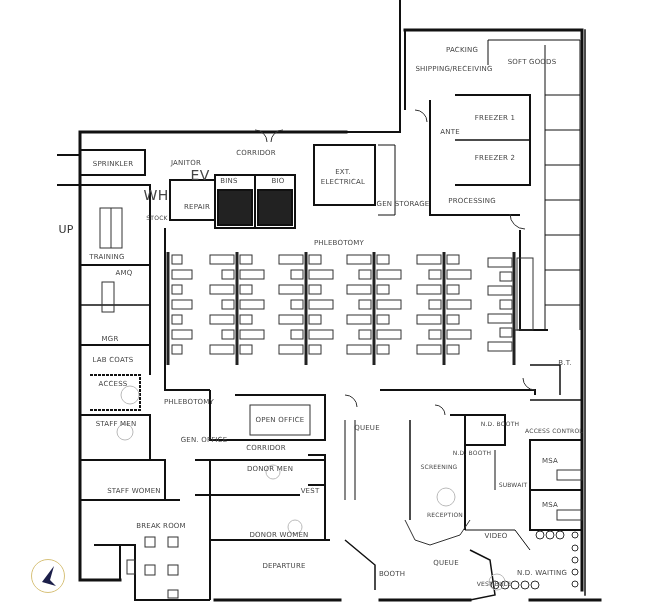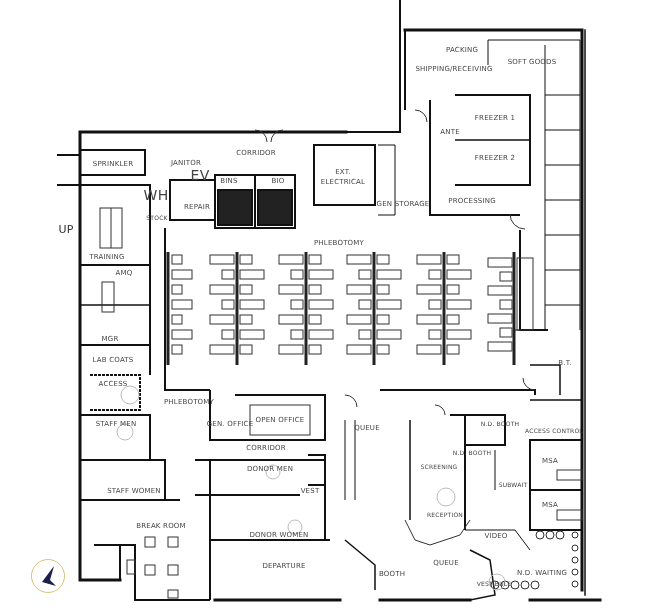--- a/index.html
+++ b/index.html
@@ -243,21 +243,21 @@
 <div class="lbl" style="left:107px;top:257px;text-align:center;">TRAINING</div>
 <div class="lbl" style="left:124px;top:273px;">AMQ</div>
 <div class="lbl" style="left:110px;top:339px;">MGR</div>
 <div class="lbl" style="left:113px;top:360px;">LAB COATS</div>
 <div class="lbl" style="left:113px;top:384px;">ACCESS</div>
 <div class="lbl" style="left:116px;top:424px;">STAFF MEN</div>
 <div class="lbl" style="left:134px;top:491px;">STAFF WOMEN</div>
 <div class="lbl" style="left:161px;top:526px;">BREAK ROOM</div>
 <div class="lbl" style="left:339px;top:243px;">PHLEBOTOMY</div>
 <div class="lbl" style="left:189px;top:402px;">PHLEBOTOMY</div>
-<div class="lbl" style="left:204px;top:424px;margin-left:26px;">GEN. OFFICE</div>
+<div class="lbl" style="left:204px;top:440px;">GEN. OFFICE</div>
 <div class="lbl" style="left:280px;top:420px;">OPEN OFFICE</div>
 <div class="lbl" style="left:266px;top:448px;">CORRIDOR</div>
 <div class="lbl" style="left:270px;top:469px;">DONOR MEN</div>
 <div class="lbl" style="left:310px;top:491px;">VEST</div>
 <div class="lbl" style="left:279px;top:535px;">DONOR WOMEN</div>
 <div class="lbl" style="left:284px;top:566px;">DEPARTURE</div>
 <div class="lbl" style="left:367px;top:428px;">QUEUE</div>
 <div class="lbl" style="left:439px;top:466px;font-size:6px;">SCREENING</div>
 <div class="lbl" style="left:445px;top:514px;font-size:6px;">RECEPTION</div>
 <div class="lbl" style="left:500px;top:423px;font-size:6px;">N.D. BOOTH</div>

